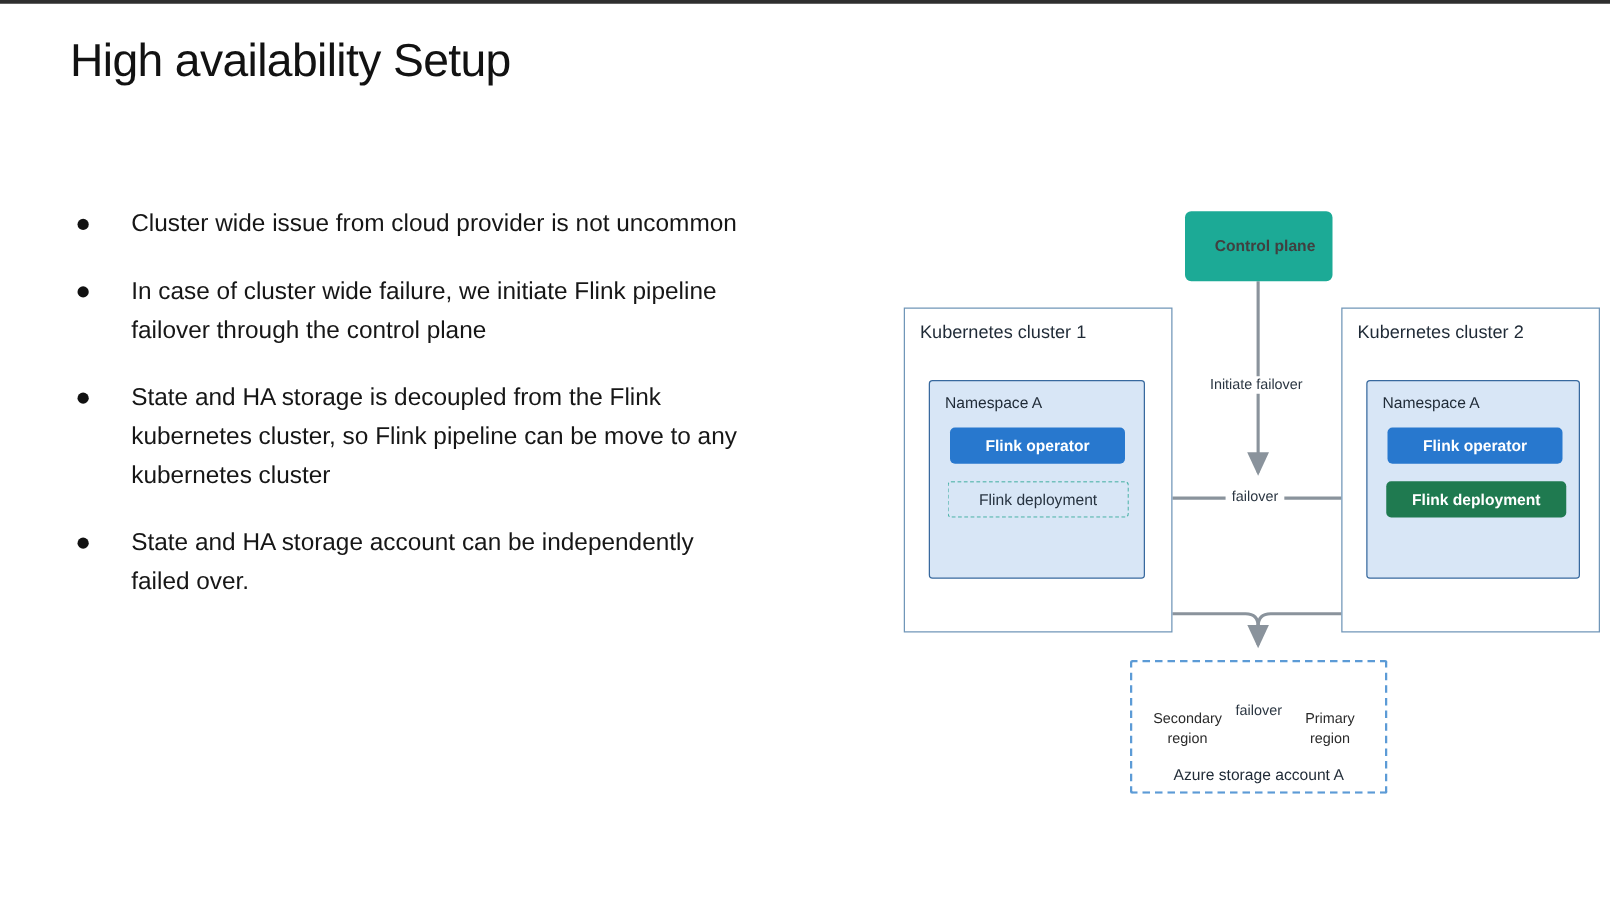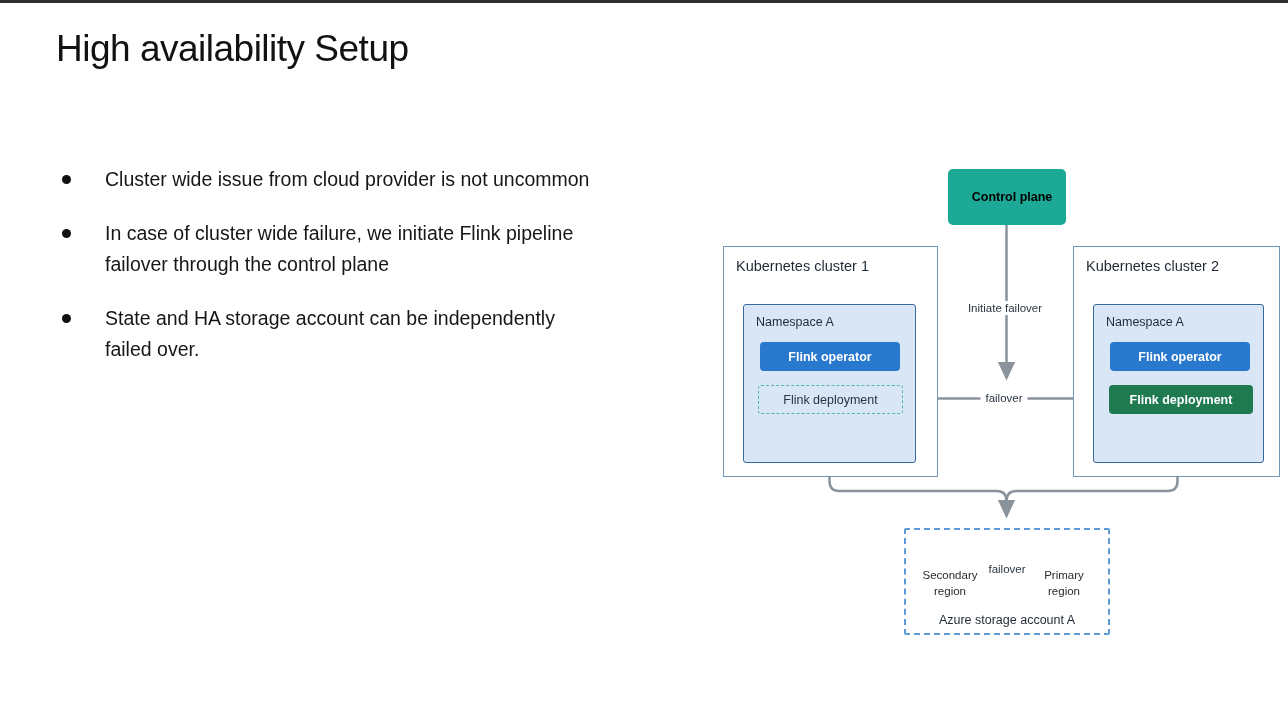--- a/index.html
+++ b/index.html
@@ -45,25 +45,25 @@
     font-size: 11px; font-weight: 700; color: #111;
     letter-spacing: 0.2px;
     margin-top: 48px;
   }
 
   .control-plane {
     position: absolute; left: 948px; top: 169px;
     width: 118px; height: 56px;
     background: #1caa96; border-radius: 5px;
     display: flex; align-items: center; justify-content: center;
-    color: #000000; font-size: 12.5px; font-weight: 700; padding-left: 10px;
+    color: #404040; font-size: 12.5px; font-weight: 700; padding-left: 10px;
   }
 
   .cluster {
-    position: absolute; top: 246px; height: 231px;
+    position: absolute; top: 246px; height: 260px;
     background: #fff; border: 1.5px solid #7096b8;
   }
   .cluster-1 { left: 723px; width: 215px; }
   .cluster-2 { left: 1073px; width: 207px; }
   .cluster-title {
     position: absolute; left: 12px; top: 11px;
     font-size: 14.5px; color: #1f2a36; font-weight: 400;
   }
   .namespace {
     position: absolute; top: 57px;
@@ -140,20 +140,23 @@
 
 <div class="slide">
   <div class="top-rule"></div>
 
   <h1 class="title">High availability Setup</h1>
 
   <ul class="bullets">
     <li><span class="dot"></span><span>Cluster wide issue from cloud provider is not uncommon</span></li>
     <li><span class="dot"></span><span>In case of cluster wide failure, we initiate Flink pipeline
 failover through the control plane</span></li>
+    <li><span class="dot"></span><span>State and HA storage is decoupled from the Flink
+kubernetes cluster, so Flink pipeline can be move to any
+kubernetes cluster</span></li>
     <li><span class="dot"></span><span>State and HA storage account can be independently
 failed over.</span></li>
   </ul>
 
   <svg class="connector-layer" viewBox="0 0 1288 728">
     <defs>
       <marker id="ah" markerWidth="9" markerHeight="8" refX="6.5" refY="3.5" orient="auto">
         <path d="M0,0 L7.5,3.5 L0,7 Z" fill="#8a939c"></path>
       </marker>
     </defs>

